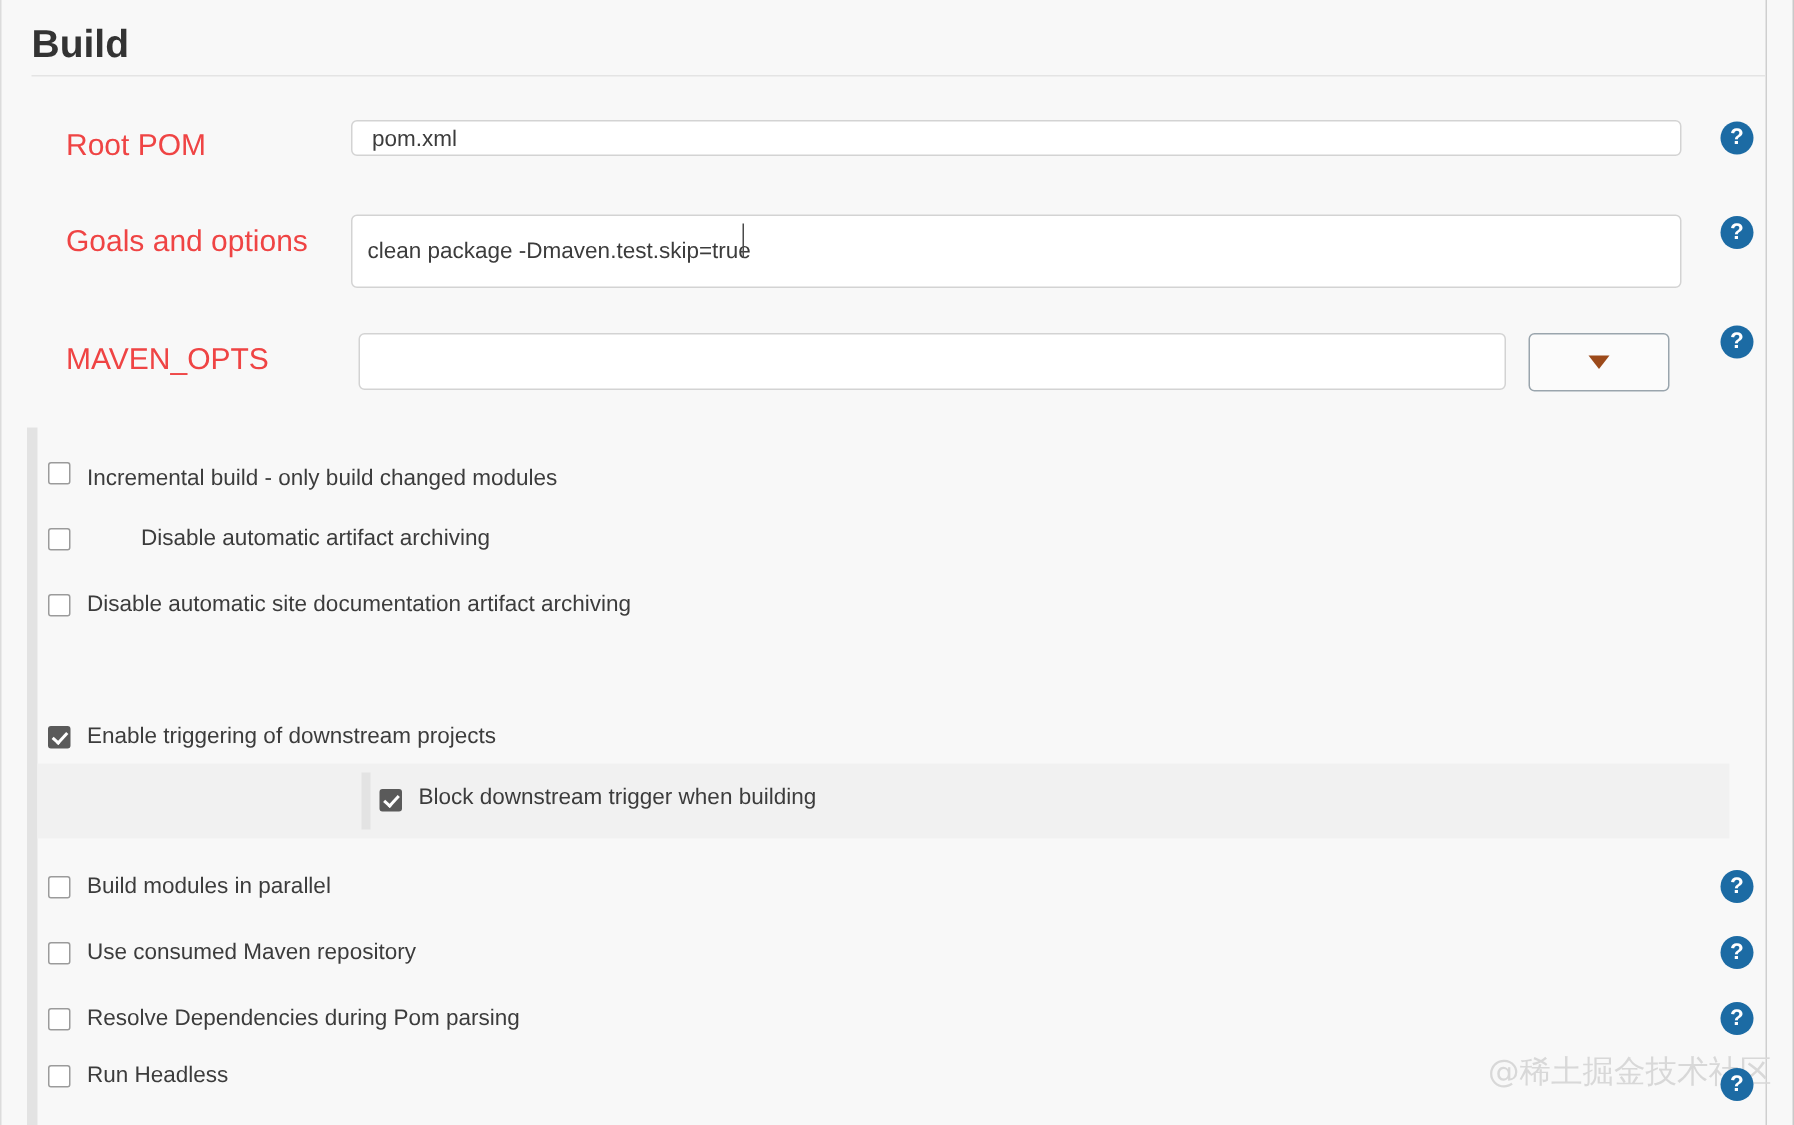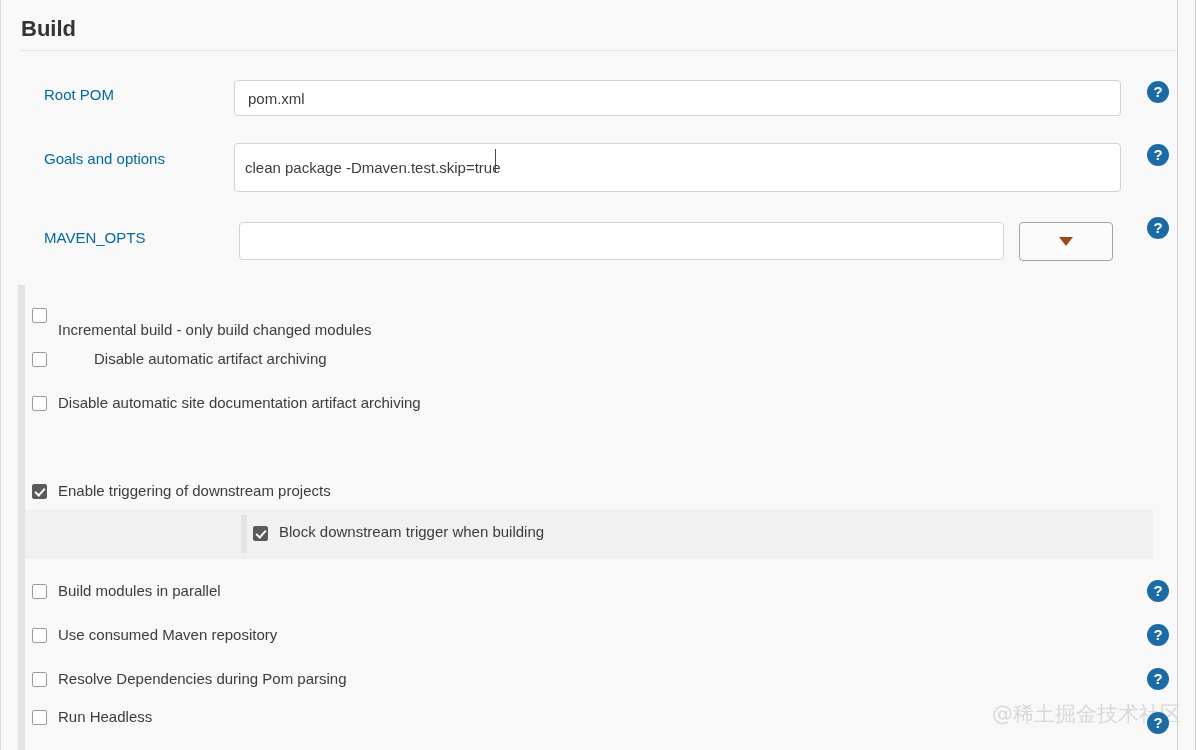--- a/index.html
+++ b/index.html
@@ -34,21 +34,21 @@
     background: #cfcfcf;
   }
 
   
   #section-header {
     position: absolute;
     left: 20px; top: 14px;
     width: 1156px;
   }
   #section-title {
-    font-size: 22px;
+    font-size: 26px;
     font-weight: bold;
     color: #333333;
     letter-spacing: 0px;
     line-height: 30px;
   }
   #section-rule {
     position: absolute;
     left: 20px; top: 50px;
     width: 1156px; height: 1px;
     background: #e4e4e4;
@@ -58,40 +58,40 @@
   .form-row {
     position: absolute;
     left: 0;
     width: 1176px;
     height: 44px;
   }
   .form-label {
     position: absolute;
     left: 43px;
     top: 10px;
-    font-size: 15px;
-    color: #0369a1;
+    font-size: 20px;
+    color: #ef4444;
     white-space: nowrap;
   }
   .text-input {
     position: absolute;
     background: #ffffff;
     border: 1px solid #d3d3d3;
     border-radius: 4px;
     font-family: "Liberation Sans", sans-serif;
     font-size: 15px;
     color: #3c3c3c;
     padding: 0 10px;
     outline: none;
   }
   .text-input::placeholder { color: #a8a8a8; }
 
   #input-root-pom {
     left: 233px; top: 80px;
-    width: 887px; height: 36px; padding-left: 13px;
+    width: 887px; height: 24px; padding-left: 13px;
   }
   #input-goals {
     left: 233px; top: 143px;
     width: 887px; height: 49px;
   }
   #input-maven-opts {
     left: 238px; top: 222px;
     width: 765px; height: 38px;
   }
 
@@ -246,21 +246,21 @@
   <div id="dropdown-maven-opts">
     <span id="dropdown-caret"></span>
   </div>
   <div class="help-icon" style="left:1146px; top:217px;">?</div>
 
   <div id="checkbox-block">
     <div id="block-indent-bar"></div>
 
     <div class="cb-row" style="top:10px;">
       <span class="checkbox" style="left:7px; top:13px;"></span>
-      <span class="cb-label" style="left:33px; top:26px;">Incremental build - only build changed modules</span>
+      <span class="cb-label" style="left:33px; top:15px;">Incremental build - only build changed modules</span>
     </div>
     <div class="help-icon" style="left:1146px; top:295px;">?</div>
 
     <div class="cb-row" style="top:54px;">
       <span class="checkbox" style="left:7px; top:13px;"></span>
       <span class="cb-label" style="left:33px; top:11px;margin-left:36px;">Disable automatic artifact archiving</span>
     </div>
     <div class="help-icon" style="left:1146px; top:339px;">?</div>
 
     <div class="cb-row" style="top:98px;">

